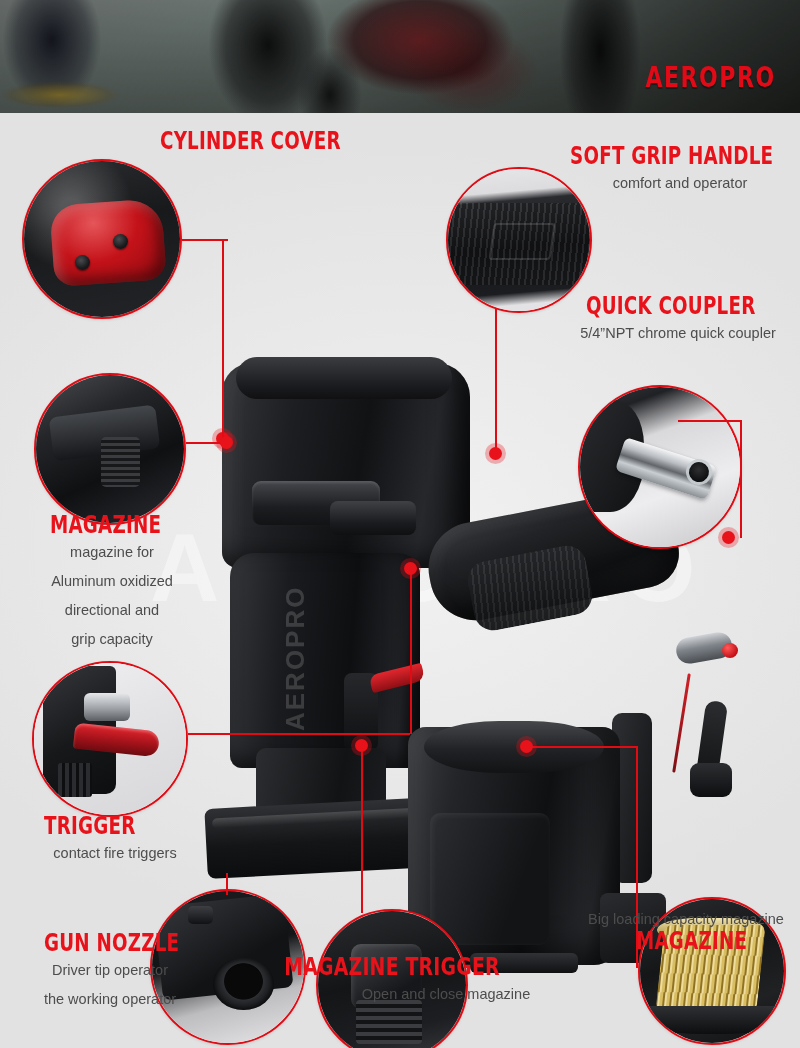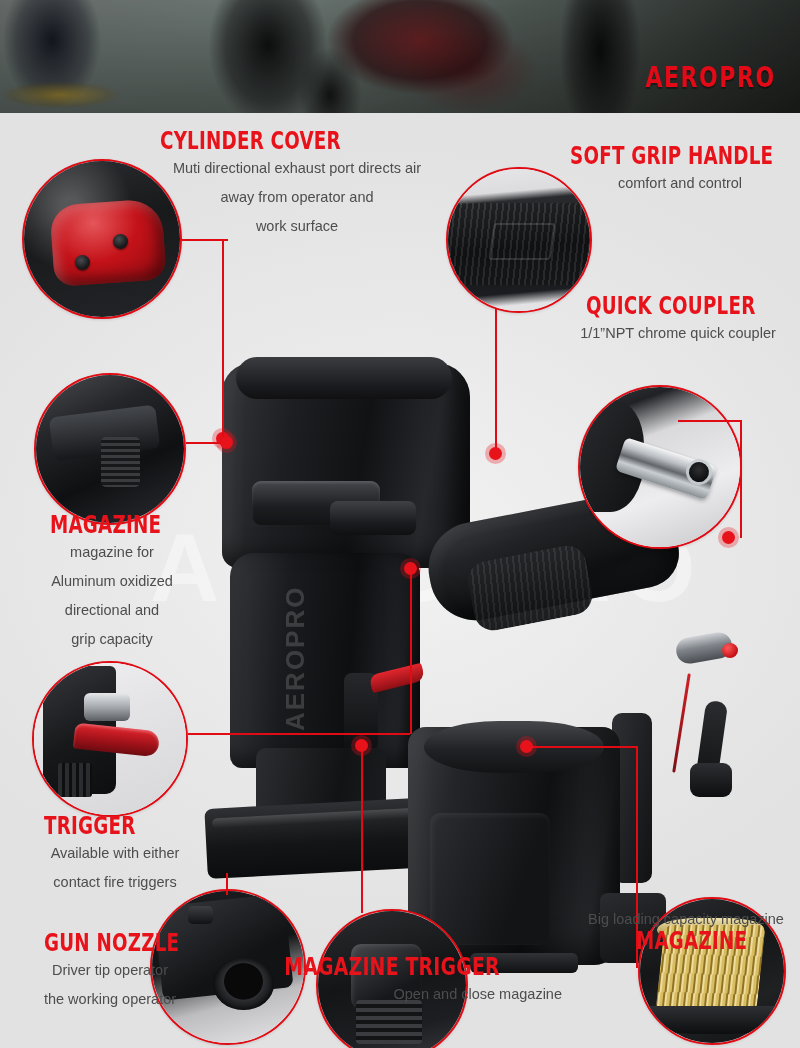--- a/index.html
+++ b/index.html
@@ -456,52 +456,47 @@
     <div class="inner">
       <div class="redcap"></div>
       <div class="bolt b1"></div>
       <div class="bolt b2"></div>
     </div>
   </div>
   <div class="line hline" style="left:182px; top:126px; width:46px;"></div>
   <div class="dot" style="left:216px; top:319px;"></div>
   <div class="line vline" style="left:222px; top:126px; height:199px;"></div>
   <div class="label" style="left:160px; top:15px;">CYLINDER COVER</div>
-  <div class="desc" style="left:152px; top:41px; width:290px;">
-    <div>Muti directional exhaust port directs air</div>
-    <div>away from operator and</div>
-    <div>work surface</div>
-  </div>
 
   <div class="circle c-grip">
     <div class="inner">
       <div class="tex"></div>
       <div class="chev"></div>
     </div>
   </div>
   <div class="line vline" style="left:495px; top:196px; height:144px;"></div>
   <div class="dot" style="left:489px; top:334px;"></div>
   <div class="label" style="left:570px; top:30px;">SOFT GRIP HANDLE</div>
   <div class="desc" style="left:566px; top:56px; width:228px;">
-    <div>comfort and control</div>
+    <div>comfort and operator</div>
   </div>
 
   <div class="circle c-coup">
     <div class="inner">
       <div class="dark"></div>
       <div class="chrome"></div>
       <div class="hole"></div>
     </div>
   </div>
   <div class="line hline" style="left:678px; top:307px; width:64px;"></div>
   <div class="line vline" style="left:740px; top:307px; height:118px;"></div>
   <div class="dot" style="left:722px; top:418px;"></div>
   <div class="label" style="left:586px; top:180px;">QUICK COUPLER</div>
   <div class="desc" style="left:556px; top:206px; width:244px;">
-    <div>1/1”NPT chrome quick coupler</div>
+    <div>5/4”NPT chrome quick coupler</div>
   </div>
 
   <div class="circle c-mag">
     <div class="inner">
       <div class="blk"></div>
       <div class="clip"></div>
     </div>
   </div>
   <div class="line hline" style="left:186px; top:329px; width:40px;"></div>
   <div class="dot" style="left:220px; top:323px;"></div>
@@ -519,21 +514,20 @@
       <div class="steel"></div>
       <div class="lever"></div>
       <div class="teeth"></div>
     </div>
   </div>
   <div class="line hline" style="left:188px; top:620px; width:222px;"></div>
   <div class="line vline" style="left:410px; top:455px; height:166px;"></div>
   <div class="dot" style="left:404px; top:449px;"></div>
   <div class="label" style="left:44px; top:700px;">TRIGGER</div>
   <div class="desc" style="left:12px; top:726px; width:206px;">
-    <div>Available with either</div>
     <div>contact fire triggers</div>
   </div>
 
   <div class="circle c-noz">
     <div class="inner">
       <div class="blk"></div>
       <div class="pin"></div>
       <div class="ring"></div>
     </div>
   </div>
@@ -546,21 +540,21 @@
 
   <div class="circle c-magtrig">
     <div class="inner">
       <div class="lever"></div>
       <div class="ridges"></div>
     </div>
   </div>
   <div class="line vline" style="left:361px; top:632px; height:168px;"></div>
   <div class="dot" style="left:355px; top:626px;"></div>
   <div class="label ctr" style="left:0px; top:841px; width:800px; text-align:center; transform:translateX(-8px) scaleY(1.14);">MAGAZINE TRIGGER</div>
-  <div class="desc" style="left:330px; top:867px; width:232px;text-align:right;">
+  <div class="desc" style="left:330px; top:867px; width:232px;">
     <div>Open and close magazine</div>
   </div>
 
   <div class="circle c-nail">
     <div class="inner">
       <div class="coiltop"></div>
       <div class="coil"></div>
       <div class="lip"></div>
     </div>
   </div>

